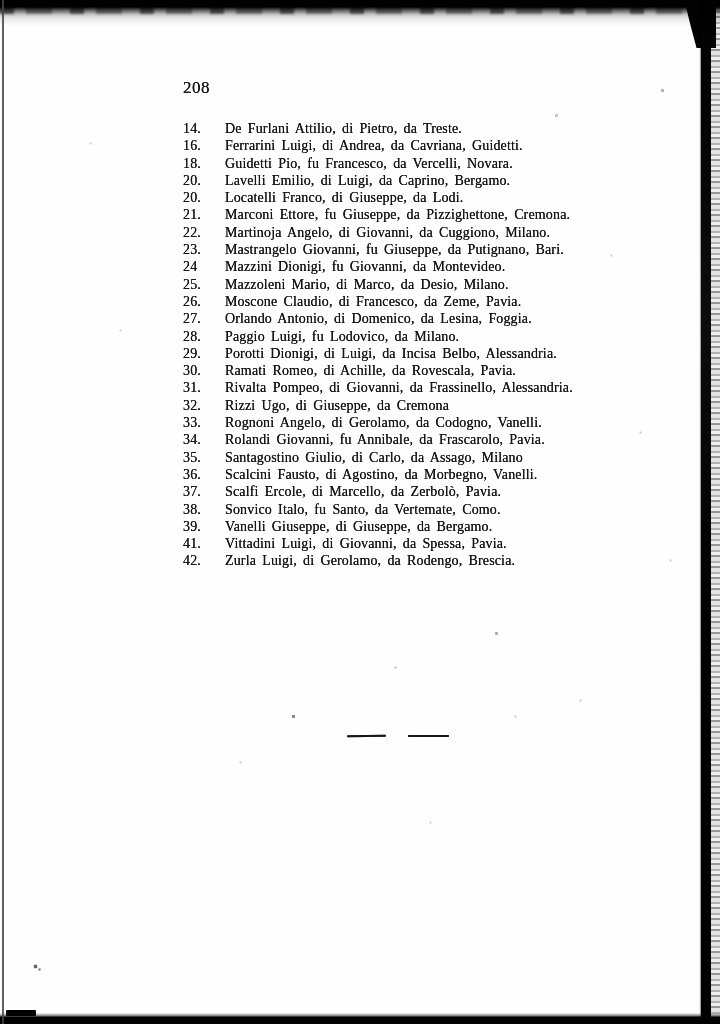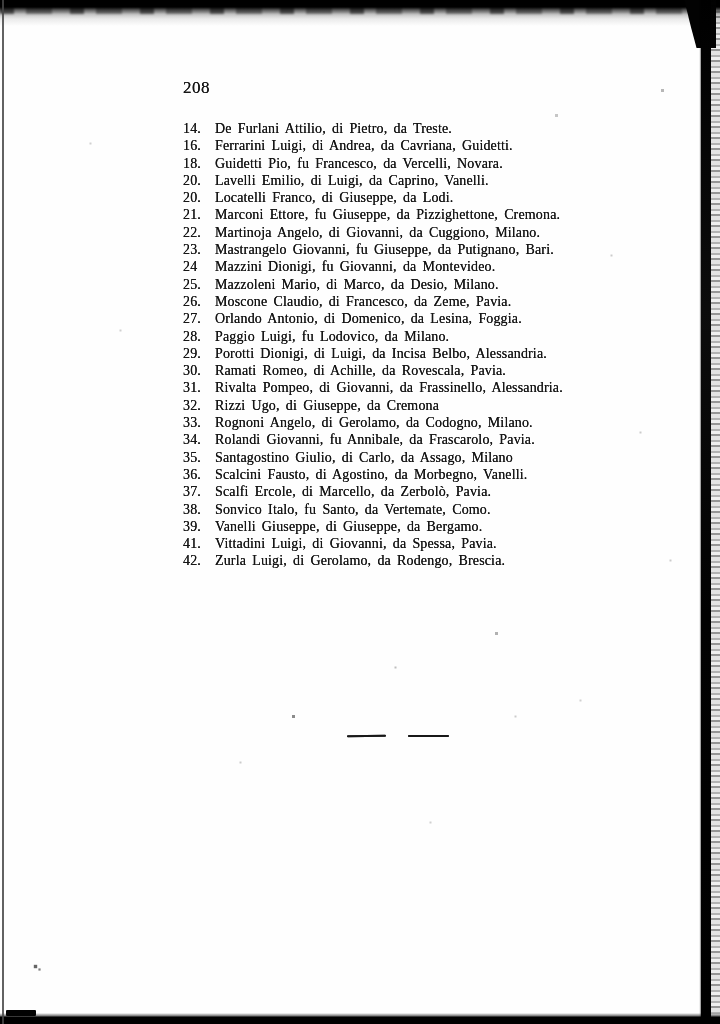--- a/index.html
+++ b/index.html
@@ -91,21 +91,21 @@
   }
   ol.roster li{
     display:flex;align-items:baseline;height:17.3px;
     font-size:14px;letter-spacing:.15px;word-spacing:2.5px;
     white-space:nowrap;
     text-shadow:0 0 .35px #1a1a1a;
   }
   ol.roster .num{
     flex:0 0 24px;text-align:left;
   }
-  ol.roster .txt{margin-left:8px;}
+  ol.roster .txt{margin-left:18px;}
   .end-rules{position:absolute;top:735px;left:0;width:720px;height:4px;z-index:3;}
   .end-rules .rule{
     position:absolute;top:0;height:2.4px;background:#181818;
     border-radius:1px;
     box-shadow:0 0 .5px rgba(0,0,0,.7);
   }
   .end-rules .rule-left{left:347px;width:39px;transform:rotate(-.4deg);}
   .end-rules .rule-right{left:408px;width:41px;transform:rotate(-.3deg);}
 </style>
 </head>
@@ -138,21 +138,21 @@
   </li>
 
 
   <li class="entry">
     <span class="num">18.</span>
     <span class="txt">Guidetti Pio, fu Francesco, da Vercelli, Novara.</span>
   </li>
 
   <li class="entry">
     <span class="num">20.</span>
-    <span class="txt">Lavelli Emilio, di Luigi, da Caprino, Vanelli.</span>
+    <span class="txt">Lavelli Emilio, di Luigi, da Caprino, Bergamo.</span>
   </li>
 
   <li class="entry">
     <span class="num">20.</span>
     <span class="txt">Locatelli Franco, di Giuseppe, da Lodi.</span>
   </li>
 
   <li class="entry">
     <span class="num">21.</span>
     <span class="txt">Marconi Ettore, fu Giuseppe, da Pizzighettone, Cremona.</span>
@@ -208,21 +208,21 @@
     <span class="txt">Rivalta Pompeo, di Giovanni, da Frassinello, Alessandria.</span>
   </li>
 
   <li class="entry">
     <span class="num">32.</span>
     <span class="txt">Rizzi Ugo, di Giuseppe, da Cremona</span>
   </li>
 
   <li class="entry">
     <span class="num">33.</span>
-    <span class="txt">Rognoni Angelo, di Gerolamo, da Codogno, Milano.</span>
+    <span class="txt">Rognoni Angelo, di Gerolamo, da Codogno, Vanelli.</span>
   </li>
 
   <li class="entry">
     <span class="num">34.</span>
     <span class="txt">Rolandi Giovanni, fu Annibale, da Frascarolo, Pavia.</span>
   </li>
 
   <li class="entry">
     <span class="num">35.</span>
     <span class="txt">Santagostino Giulio, di Carlo, da Assago, Milano</span>

